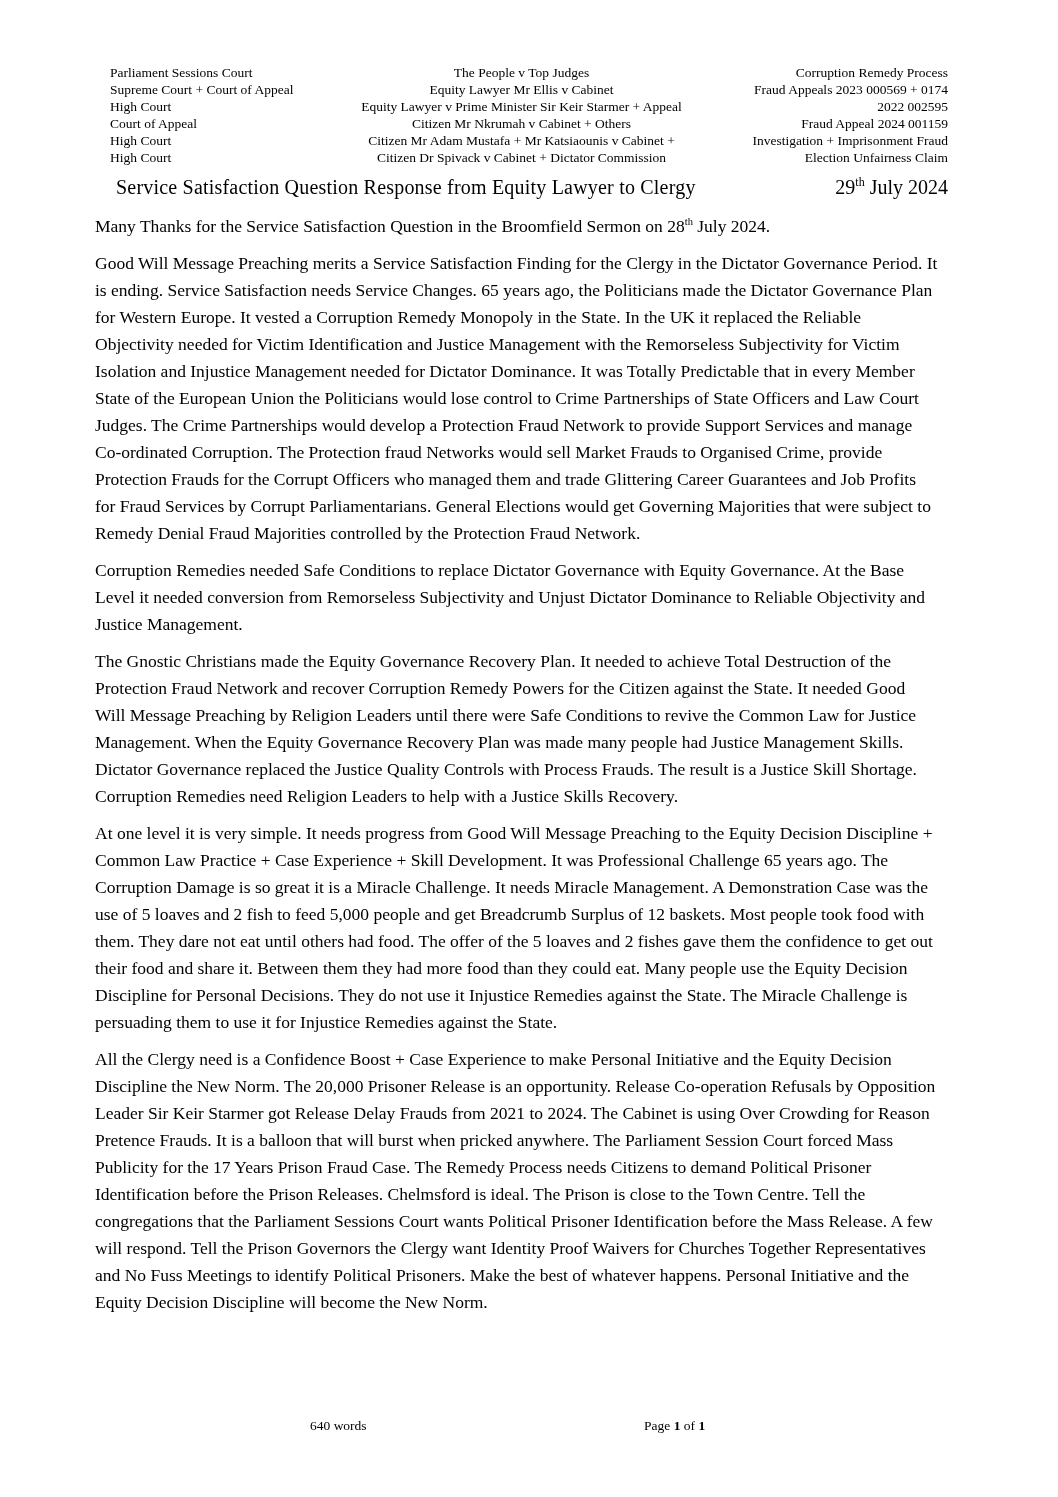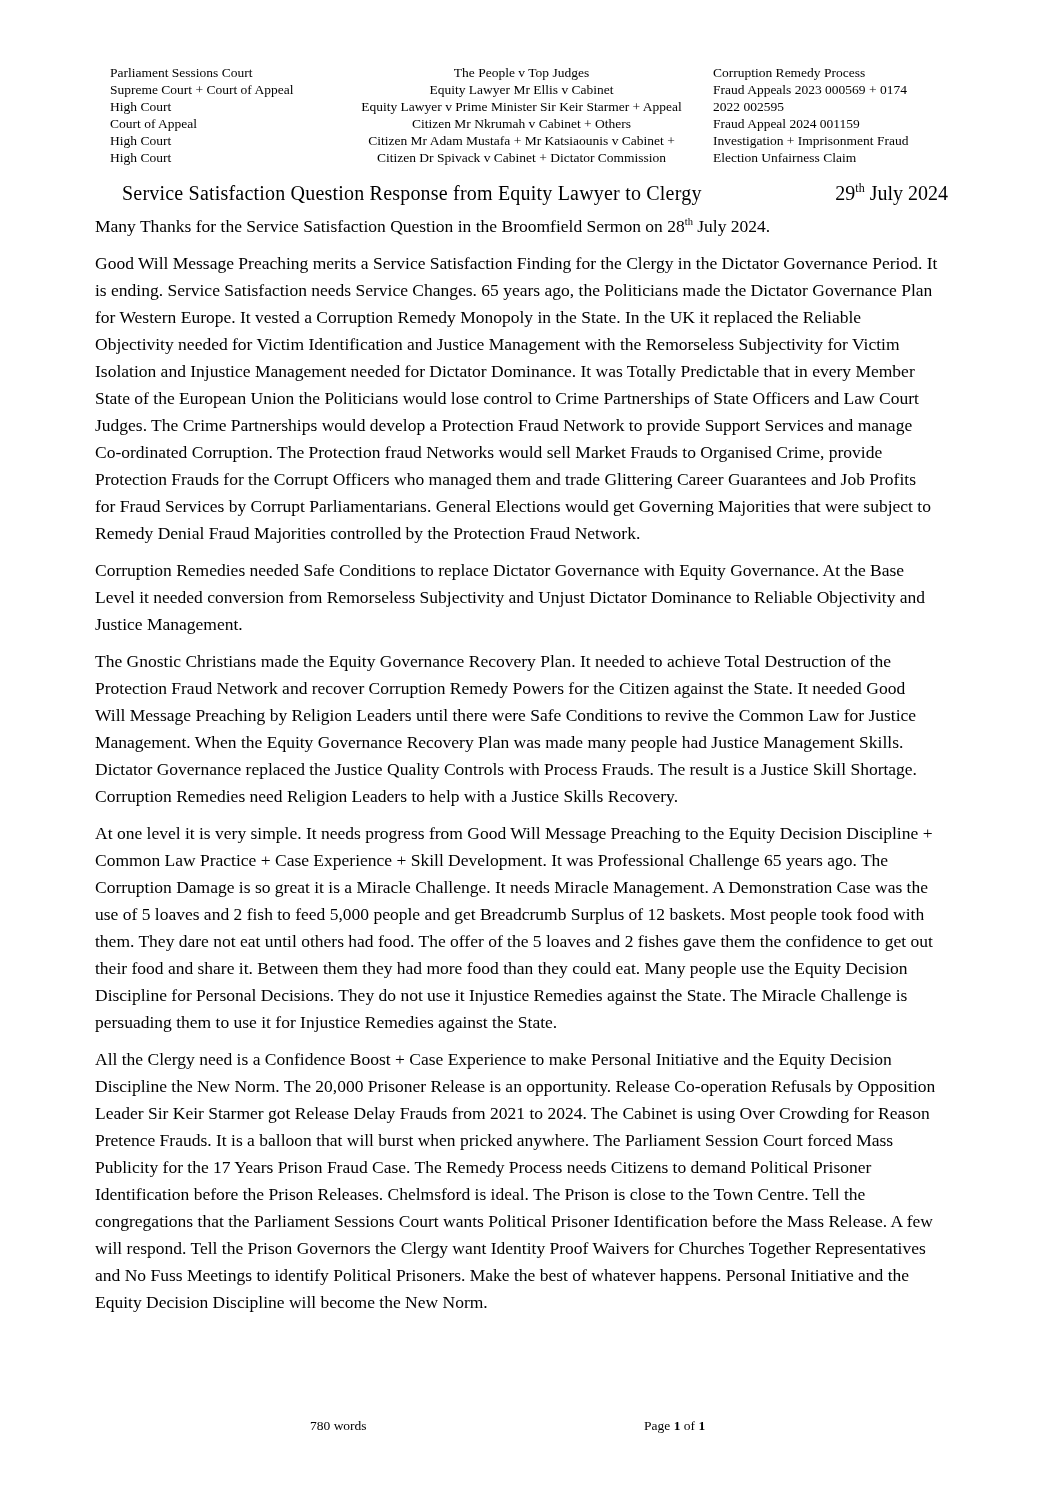--- a/index.html
+++ b/index.html
@@ -17,34 +17,34 @@
     position: absolute;
     left: 110px;
     top: 64px;
     width: 838px;
     font-size: 13.5px;
     line-height: 17px;
   }
   .hrow { display: grid; grid-template-columns: 220px 1fr 235px; }
   .hcell-left  { text-align: left;  white-space: nowrap; }
   .hcell-center{ text-align: center; white-space: nowrap; }
-  .hcell-right { text-align: left; white-space: nowrap; }
+  .hcell-right { text-align: right; white-space: nowrap; }
   .title-row {
     position: absolute;
     left: 110px;
     top: 170px;
     width: 838px;
     display: flex;
     justify-content: space-between;
     align-items: baseline;
   }
   .doc-title {
     font-size: 20px;
     font-weight: normal;
-    margin: 12px;
+    margin: 6px;
     letter-spacing: 0.2px;
   }
   .doc-date { font-size: 20px; white-space: nowrap; }
   .doc-body {
     position: absolute;
     left: 95px;
     top: 213px;
     width: 860px;
     font-size: 17.5px;
     line-height: 27px;
@@ -110,17 +110,17 @@
   <div class="doc-body" id="doc-body">
       <p><span>Many Thanks for the Service Satisfaction Question in the Broomfield Sermon on 28</span><span class="sup">th</span><span> July 2024.</span></p>
       <p><span>Good Will Message Preaching merits a Service Satisfaction Finding for the Clergy in the Dictator Governance Period. It is ending. Service Satisfaction needs Service Changes. 65 years ago, the Politicians made the Dictator Governance Plan for Western Europe. It vested a Corruption Remedy Monopoly in the State. In the UK it replaced the Reliable Objectivity needed for Victim Identification and Justice Management with the Remorseless Subjectivity for Victim Isolation and Injustice Management needed for Dictator Dominance. It was Totally Predictable that in every Member State of the European Union the Politicians would lose control to Crime Partnerships of State Officers and Law Court Judges. The Crime Partnerships would develop a Protection Fraud Network to provide Support Services and manage Co-ordinated Corruption. The Protection fraud Networks would sell Market Frauds to Organised Crime, provide Protection Frauds for the Corrupt Officers who managed them and trade Glittering Career Guarantees and Job Profits for Fraud Services by Corrupt Parliamentarians. General Elections would get Governing Majorities that were subject to Remedy Denial Fraud Majorities controlled by the Protection Fraud Network.</span></p>
       <p><span>Corruption Remedies needed Safe Conditions to replace Dictator Governance with Equity Governance. At the Base Level it needed conversion from Remorseless Subjectivity and Unjust Dictator Dominance to Reliable Objectivity and Justice Management.</span></p>
       <p><span>The Gnostic Christians made the Equity Governance Recovery Plan. It needed to achieve Total Destruction of the Protection Fraud Network and recover Corruption Remedy Powers for the Citizen against the State. It needed Good Will Message Preaching by Religion Leaders until there were Safe Conditions to revive the Common Law for Justice Management. When the Equity Governance Recovery Plan was made many people had Justice Management Skills. Dictator Governance replaced the Justice Quality Controls with Process Frauds. The result is a Justice Skill Shortage.  Corruption Remedies need Religion Leaders to help with a Justice Skills Recovery.</span></p>
       <p><span>At one level it is very simple. It needs progress from Good Will Message Preaching to the Equity Decision Discipline + Common Law Practice + Case Experience + Skill Development. It was Professional Challenge 65 years ago. The Corruption Damage is so great it is a Miracle Challenge.  It needs Miracle Management. A Demonstration Case was the use of 5 loaves and 2 fish to feed 5,000 people and get Breadcrumb Surplus of 12 baskets. Most people took food with them. They dare not eat until others had food. The offer of the 5 loaves and 2 fishes gave them the confidence to get out their food and share it. Between them they had more food than they could eat. Many people use the Equity Decision Discipline for Personal Decisions. They do not use it Injustice Remedies against the State. The Miracle Challenge is persuading them to use it for Injustice Remedies against the State.</span></p>
       <p><span>All the Clergy need is a Confidence Boost + Case Experience to make Personal Initiative and the Equity Decision Discipline the New Norm. The 20,000 Prisoner Release is an opportunity. Release Co-operation Refusals by Opposition Leader Sir Keir Starmer got Release Delay Frauds from 2021 to 2024. The Cabinet is using Over Crowding for Reason Pretence Frauds. It is a balloon that will burst when pricked anywhere. The Parliament Session Court forced Mass Publicity for the 17 Years Prison Fraud Case. The Remedy Process needs Citizens to demand Political Prisoner Identification before the Prison Releases. Chelmsford is ideal. The Prison is close to the Town Centre. Tell the congregations that the Parliament Sessions Court wants Political Prisoner Identification before the Mass Release. A few will respond. Tell the Prison Governors the Clergy want Identity Proof Waivers for Churches Together Representatives and No Fuss Meetings to identify Political Prisoners. Make the best of whatever happens. Personal Initiative and the Equity Decision Discipline will become the New Norm.</span></p>
     </div>
 
   <div class="footer">
-    <span class="word-count">780 words</span>
+    <span class="word-count">640 words</span>
     <span class="page-number" id="page-number"><span>Page </span><span class="b">1</span><span> of </span><span class="b">1</span></span>
   </div>
 
 </div>
 
 </body></html>

